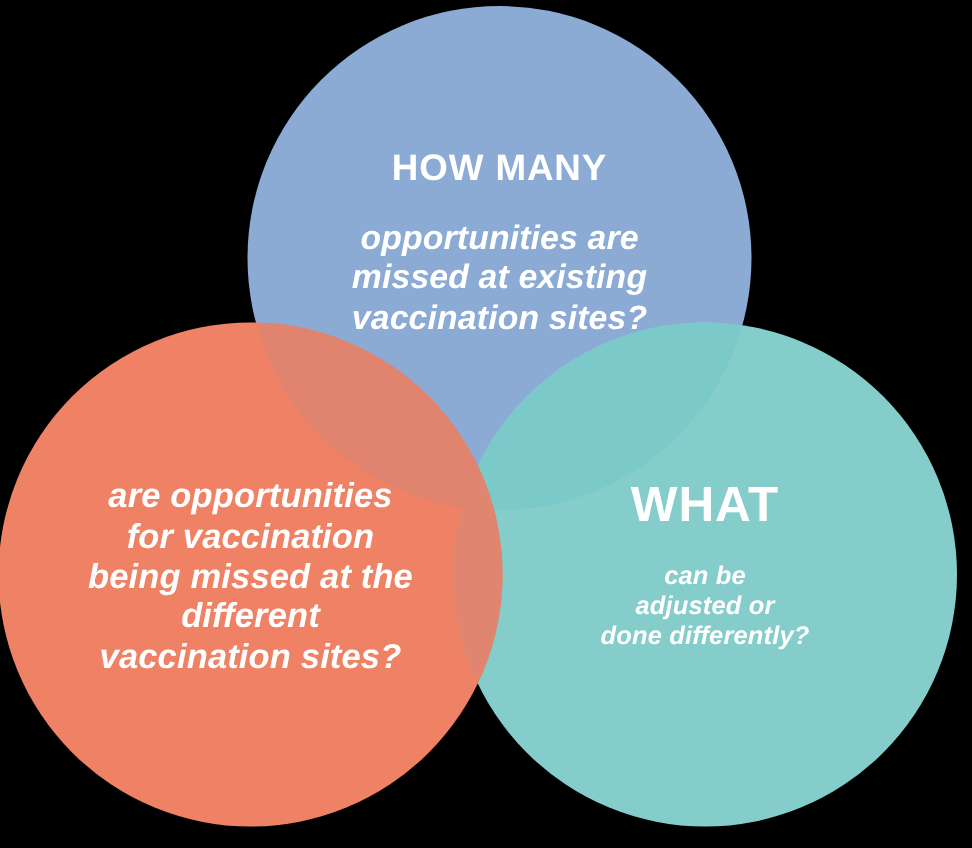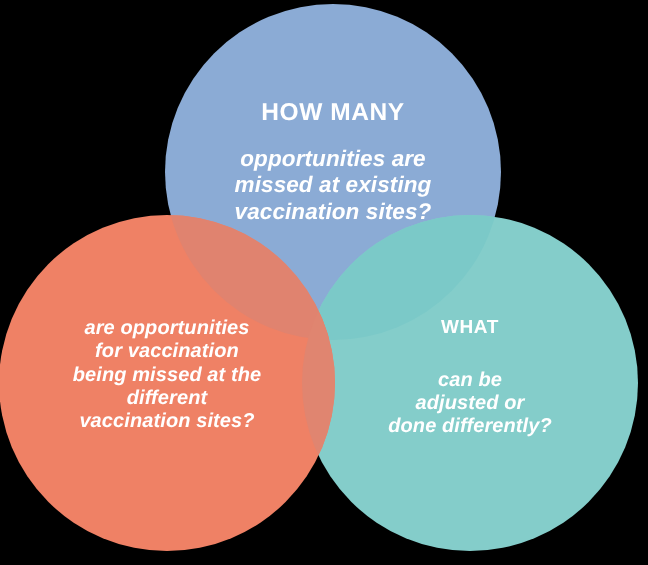--- a/index.html
+++ b/index.html
@@ -46,28 +46,28 @@
     width:310px;
   }
   #label-how-many .label-head{ font-size:24.5px; }
   #label-how-many .label-body{ font-size:22.5px; }
   
   #label-why{
     left:12px; top:298px;
     width:310px;
   }
   #label-why .label-head{ font-size:24.5px; }
-  #label-why .label-body{ font-size:20px; }
+  #label-why .label-body{ font-size:23px; }
   
   #label-what{
     left:330px; top:298px;
     width:280px;
   }
-  #label-what .label-head{ font-size:19px; }
-  #label-what .label-body{ font-size:20px;margin-top:11px; }
+  #label-what .label-head{ font-size:33px; }
+  #label-what .label-body{ font-size:17px; }
 </style>
 </head>
 <body>
 
 <div id="venn-stage">
 
   <svg id="venn-svg" viewBox="0 0 648 565" xmlns="http://www.w3.org/2000/svg">
     <defs>
       <clipPath id="clip-blue">
           <circle cx="333" cy="172" r="168"></circle>

